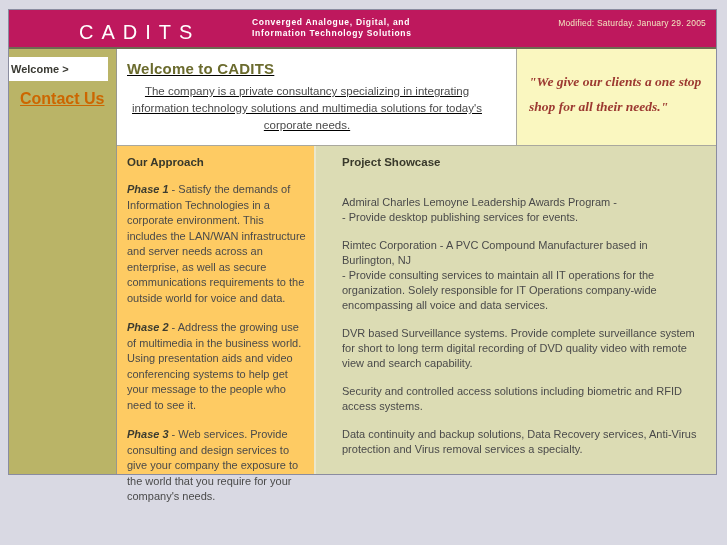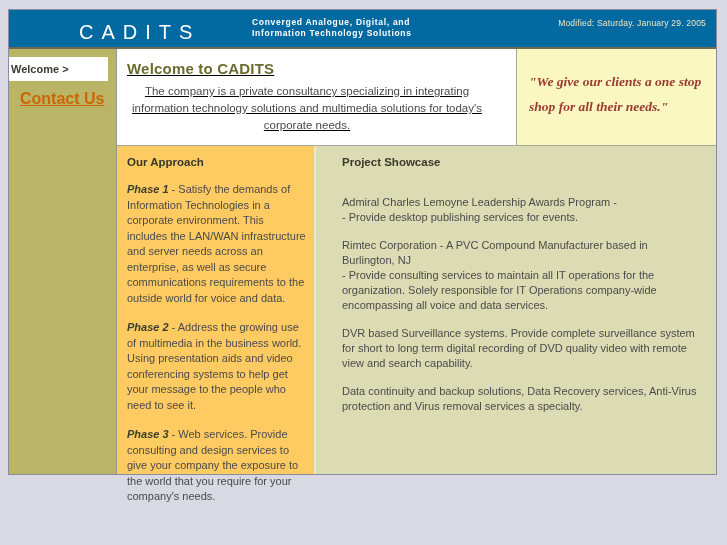--- a/index.html
+++ b/index.html
@@ -22,21 +22,21 @@
     grid-template-columns: 108px 199px 201px 199px;
     grid-template-rows: 39px 97px 328px;
     background: #FFFFFF;
   }
   * { box-sizing: border-box; }
 
   
   .header {
     grid-column: 1 / 5;
     grid-row: 1;
-    background: #0369a1;
+    background: #be185d;
     border-bottom: 2px solid #6E6B52;
     position: relative;
   }
   .logo {
     position: absolute;
     left: 70px;
     top: 11px;
     font-size: 20px;
     letter-spacing: 8px;
     color: #FFFFFF;
@@ -212,16 +212,17 @@
     <p class="phase"><span class="phase-label">Phase 3</span><span>- Web services. Provide consulting and design services to give your company the exposure to the world that you require for your company's needs.</span></p>
   </div>
 
   <div class="showcase">
     <h2 class="col-title">Project Showcase</h2>
     <div class="showcase-item first">Admiral Charles Lemoyne Leadership Awards Program -
 - Provide desktop publishing services for events.</div>
     <div class="showcase-item">Rimtec Corporation - A PVC Compound Manufacturer based in Burlington, NJ
 - Provide consulting services to maintain all IT operations for the organization. Solely responsible for IT Operations company-wide encompassing all voice and data services.</div>
     <div class="showcase-item">DVR based Surveillance systems. Provide complete surveillance system for short to long term digital recording of DVD quality video with remote view and search capability.</div>
+    <div class="showcase-item">Security and controlled access solutions including biometric and RFID access systems.</div>
     <div class="showcase-item">Data continuity and backup solutions, Data Recovery services, Anti-Virus protection and Virus removal services a specialty.</div>
   </div>
 
 </div>
 
 </body></html>

